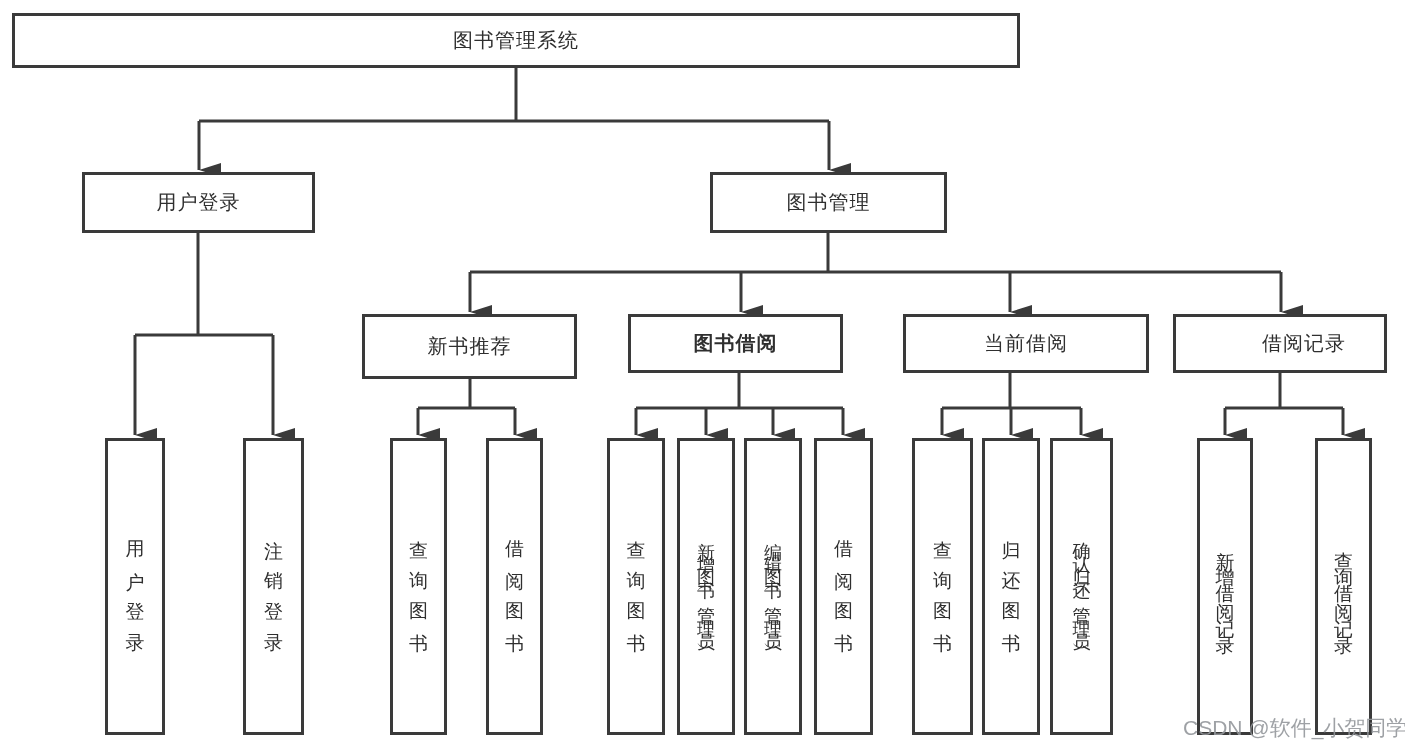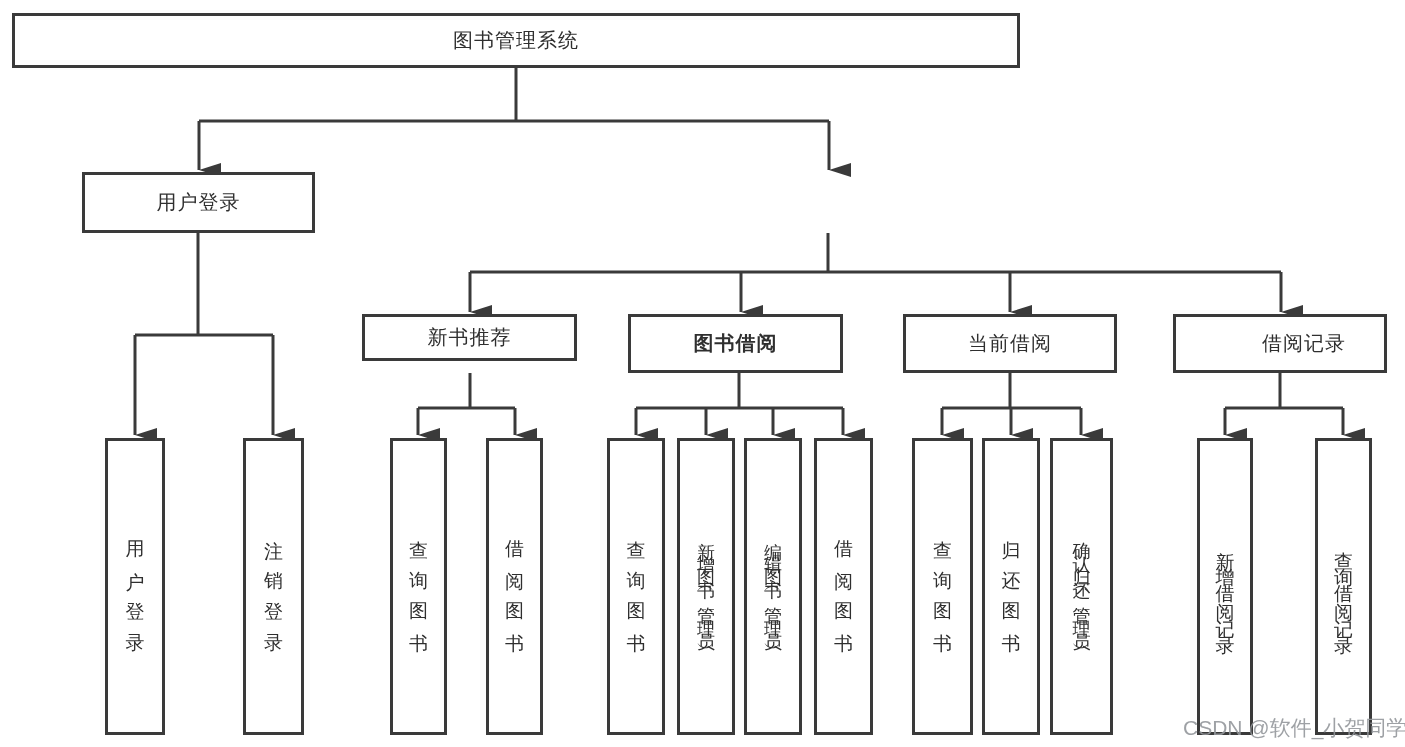--- a/index.html
+++ b/index.html
@@ -70,24 +70,25 @@
 
       <path d="M1280,373 V408 M1225,408 H1343"></path>
       <path d="M1225,408 V435" marker-end="url(#arw)"></path>
       <path d="M1343,408 V435" marker-end="url(#arw)"></path>
     </g>
   </svg>
 
   <div class="box h" style="left:12px;top:13px;width:1008px;height:55px;">图书管理系统</div>
 
   <div class="box h" style="left:82px;top:172px;width:233px;height:61px;">用户登录</div>
+  <div class="box h" style="left:710px;top:172px;width:237px;height:61px;">图书管理</div>
 
-  <div class="box h" style="left:362px;top:314px;width:215px;height:47px;">新书推荐</div>
+  <div class="box h" style="left:362px;top:314px;width:215px;height:65px;">新书推荐</div>
   <div class="box h" style="left:628px;top:314px;width:215px;height:59px;font-weight:bold;">图书借阅</div>
-  <div class="box h" style="left:903px;top:314px;width:214px;height:59px;">当前借阅</div>
+  <div class="box h" style="left:903px;top:314px;width:246px;height:59px;">当前借阅</div>
   <div class="box h" style="left:1173px;top:314px;width:214px;height:59px;padding-left:48px;">借阅记录</div>
 
   <div class="box v v4" style="left:105px;width:60px;">用户登录</div>
   <div class="box v v4" style="left:243px;width:61px;">注销登录</div>
 
   <div class="box v v4" style="left:390px;width:57px;">查询图书</div>
   <div class="box v v4" style="left:486px;width:57px;">借阅图书</div>
 
   <div class="box v v4" style="left:607px;width:58px;">查询图书</div>
   <div class="box v v9" style="left:677px;width:58px;">新增图书（管理员）</div>

